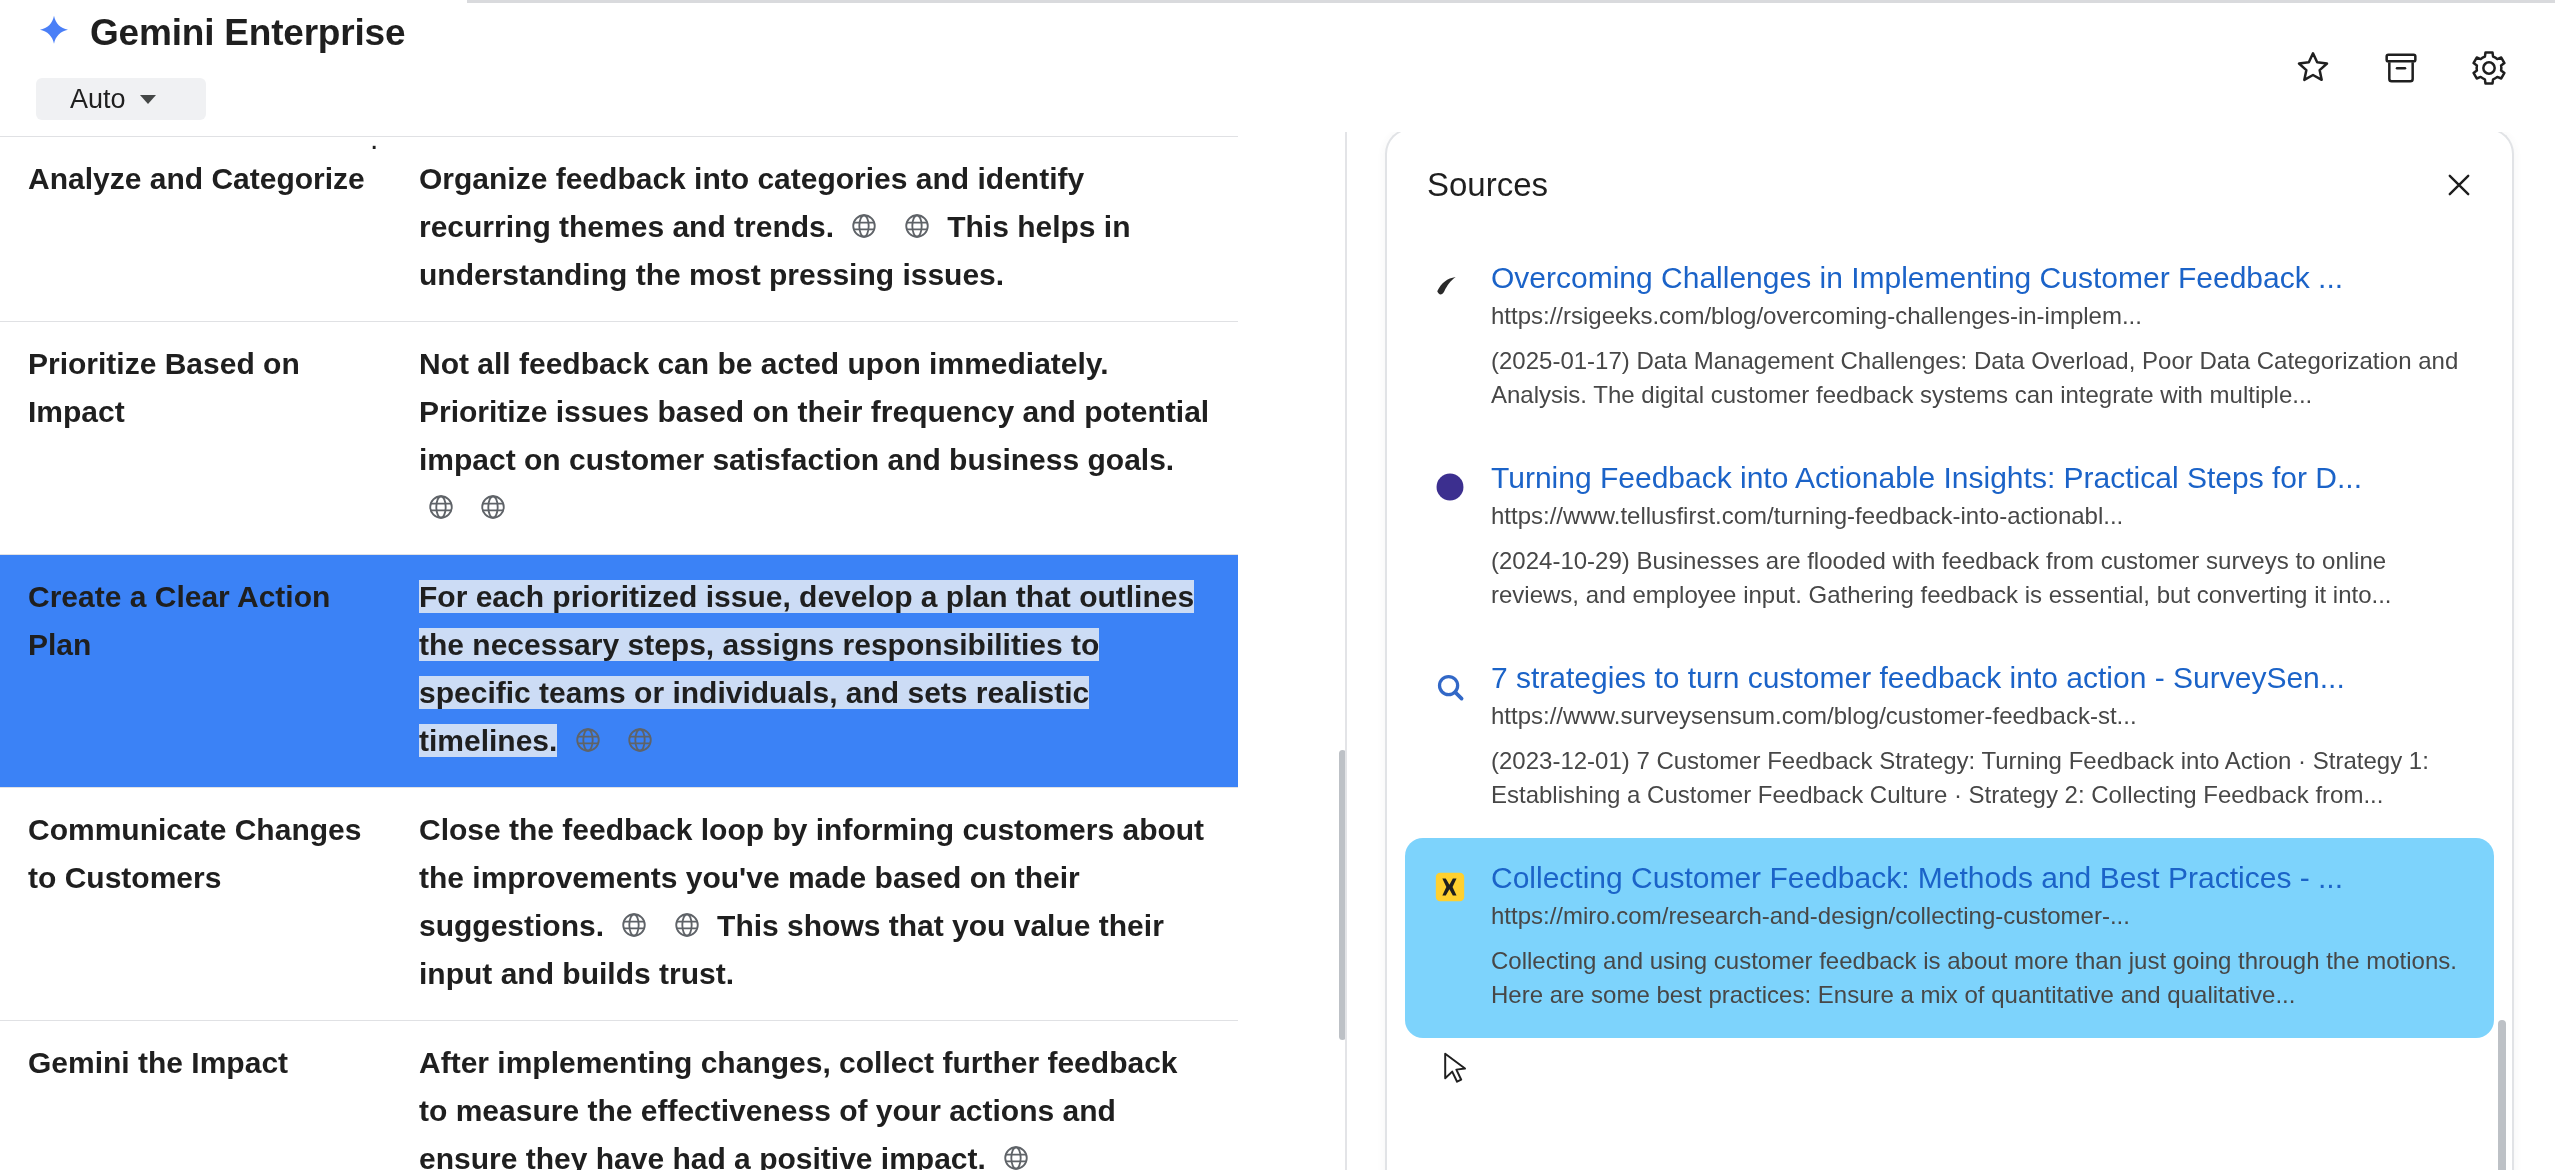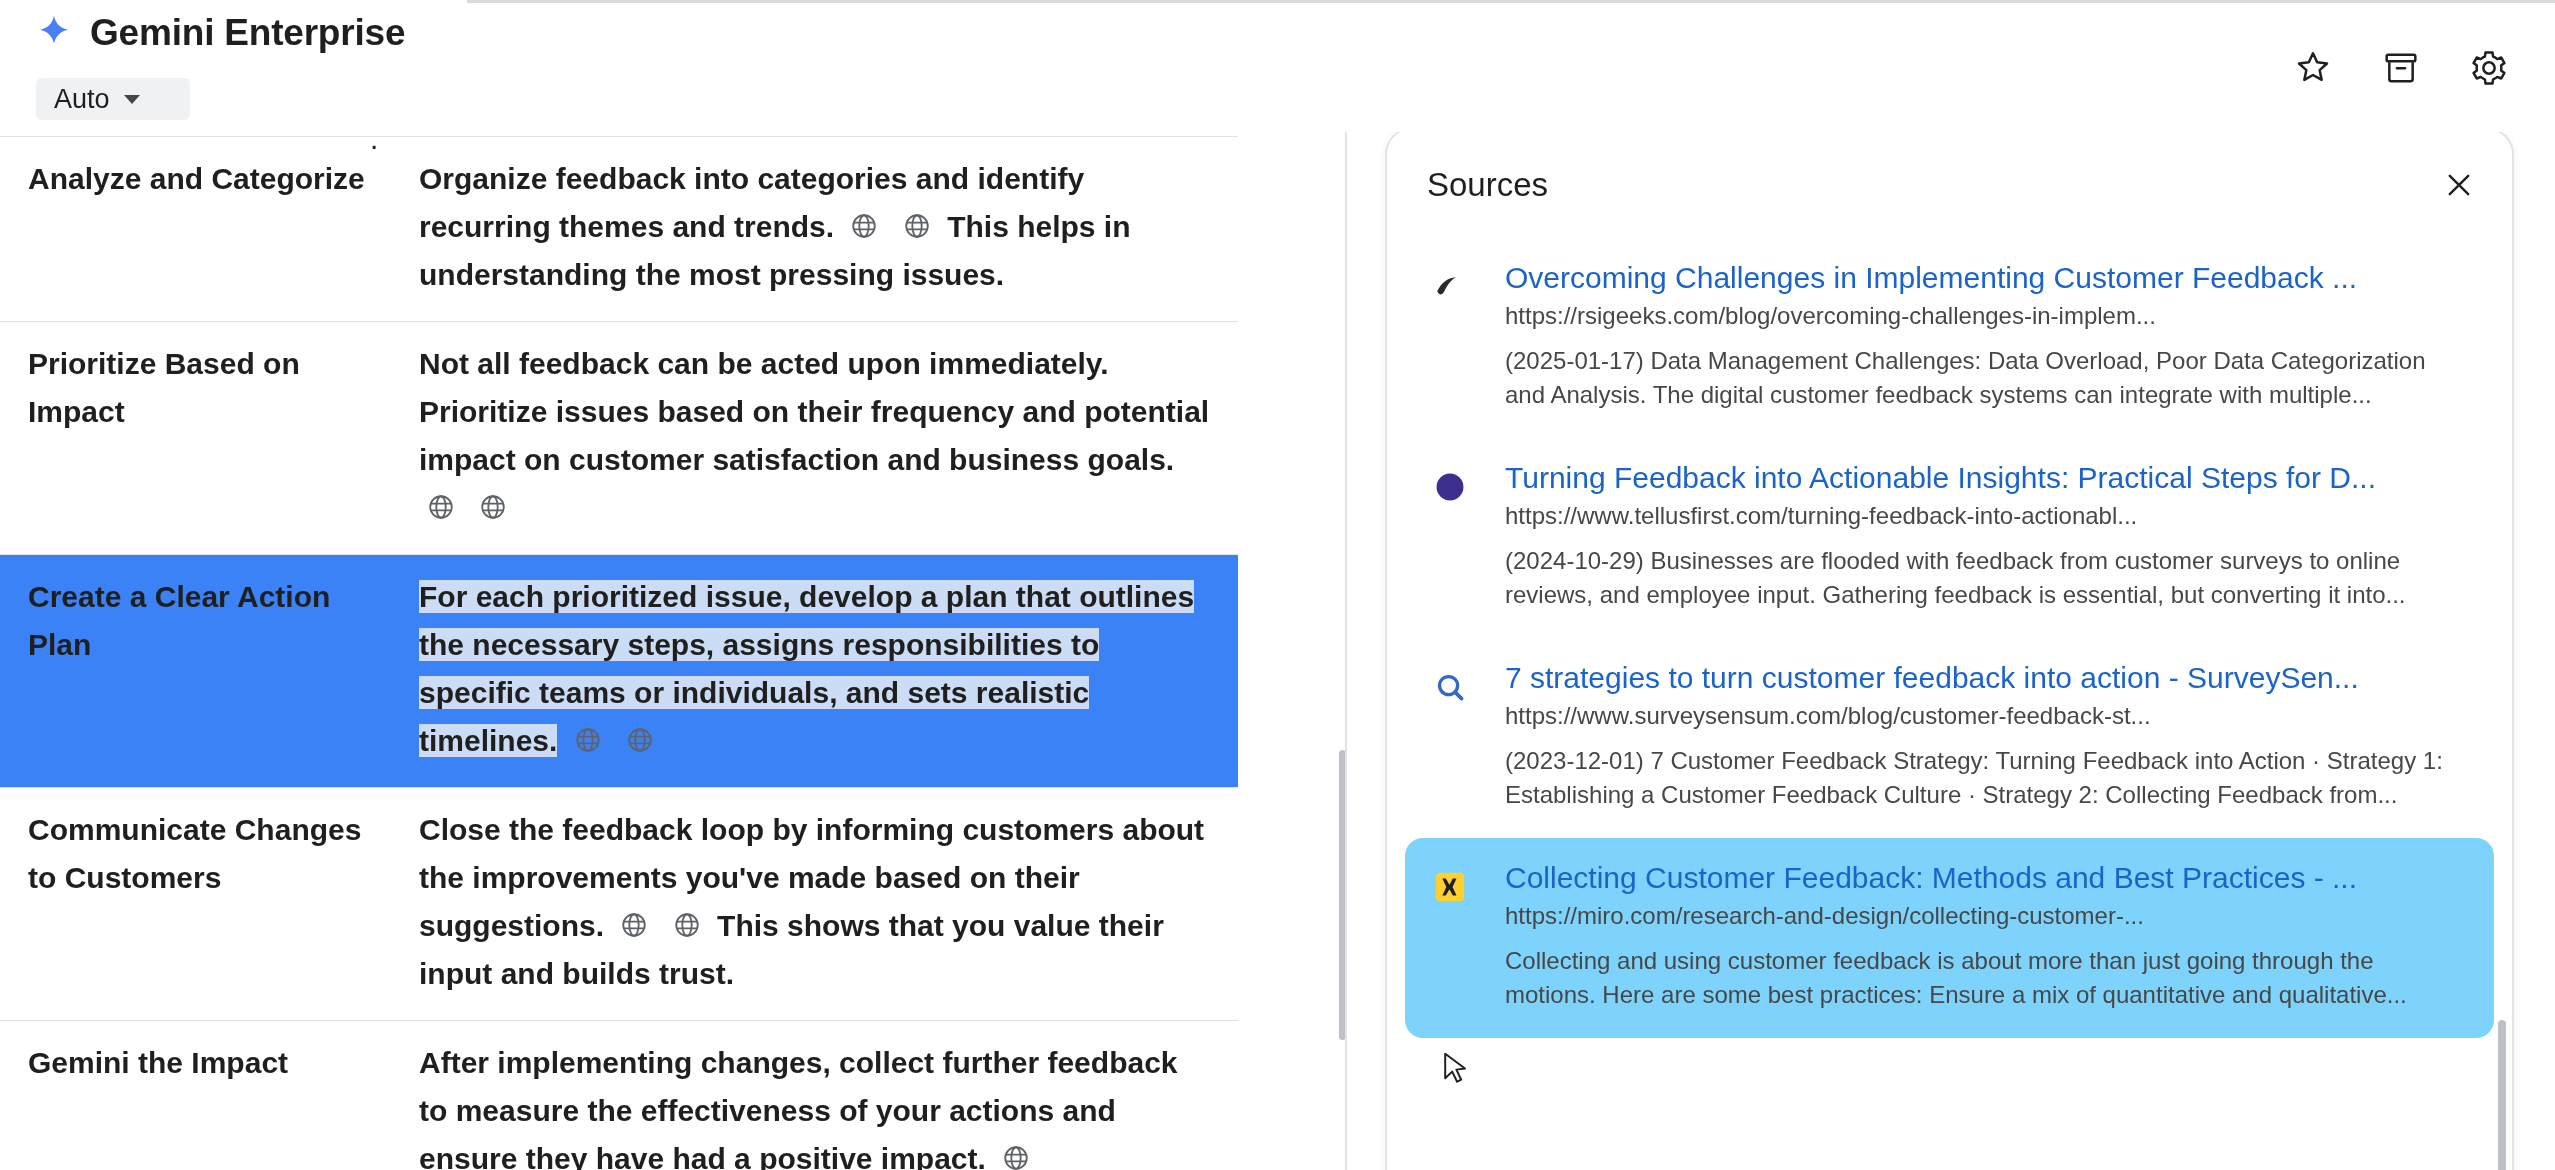--- a/index.html
+++ b/index.html
@@ -50,21 +50,21 @@
   }
   .model-chip {
     position: absolute;
     top: 78px;
     left: 24px;
     height: 42px;
     min-width: 120px;
     display: flex;
     align-items: center;
     gap: 14px;
-    padding: 0 16px 0 18px;
+    padding: 0 16px 0 34px;
     border-radius: 6px;
     background: #f0f1f3;
     cursor: pointer;
   }
   .model-chip-label {
     font-size: 27px;
     color: #1f1f1f;
   }
   .caret {
     width: 0; height: 0;
@@ -214,21 +214,21 @@
     width: 34px;
     height: 34px;
     cursor: pointer;
   }
   .src-list {
     position: relative;
     padding: 0 18px 0 18px;
   }
   .src-item {
     display: flex;
-    gap: 36px;
+    gap: 22px;
     padding: 20px 26px 26px 26px;
     border-radius: 18px;
     cursor: pointer;
   }
   .src-item.active {
     background: #7dd3fc;
   }
   .favicon {
     flex: 0 0 auto;
     width: 38px;

